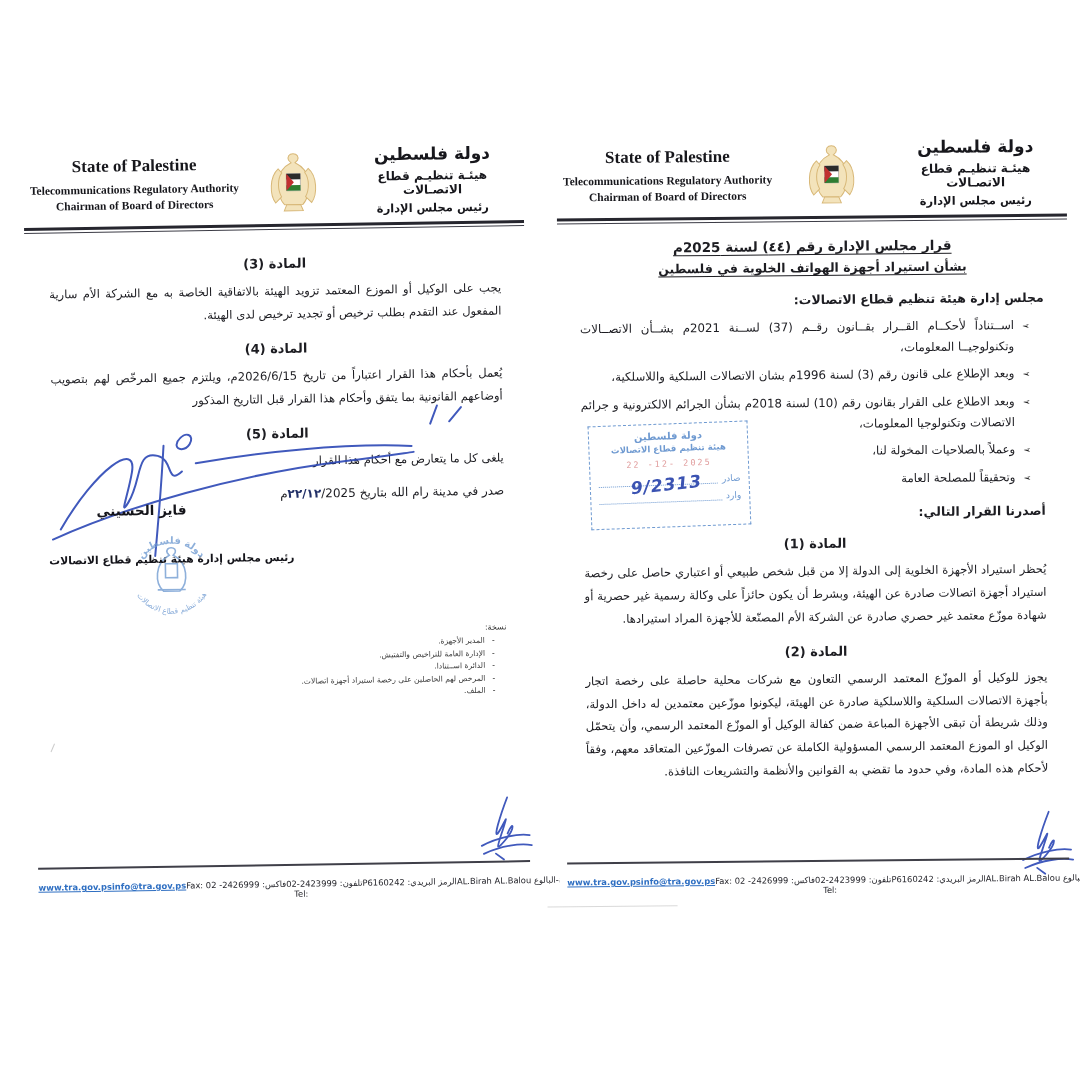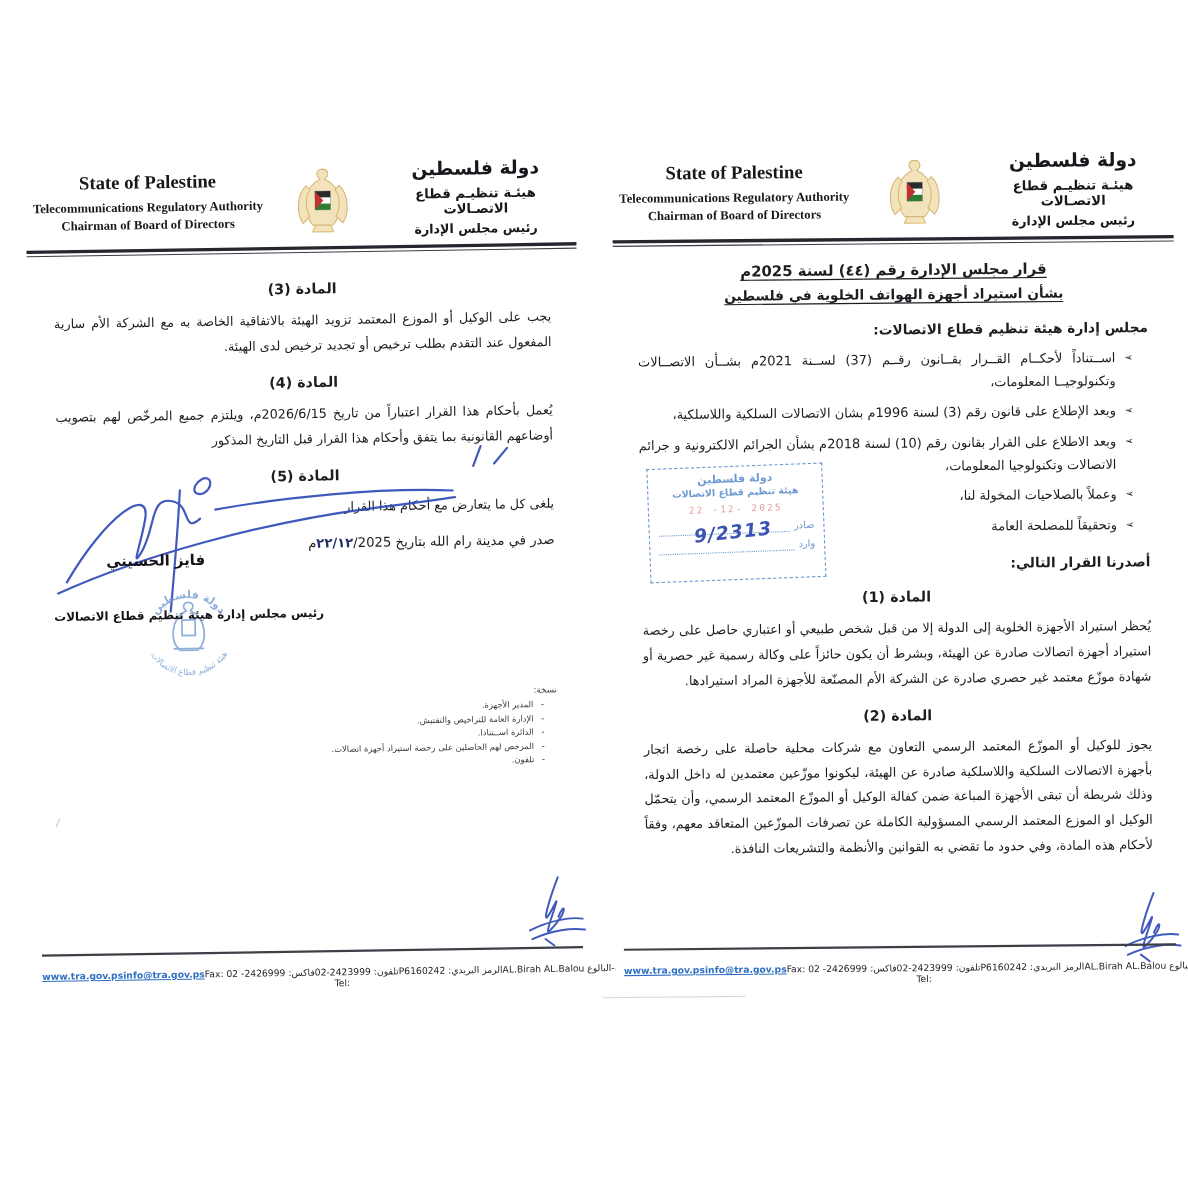--- a/index.html
+++ b/index.html
@@ -64,21 +64,21 @@
 
   
   .pfoot{position:absolute;left:8px;right:8px;}
   .page.left  .pfoot{top:726px;}
   .page.right .pfoot{top:730px;}
   .fline{border-top:2.5px solid #3f3f48;margin-bottom:13px;}
   .frow{display:flex;justify-content:space-between;font-size:8.4px;direction:ltr;align-items:flex-start;color:#26262c;}
   .flink{color:#2f6fc2;text-decoration:underline;font-weight:bold;}
   .fcell{white-space:nowrap;}
   .ar{direction:rtl;unicode-bidi:isolate;}
-  .tel-en{margin-left:18px;margin-top:1px;text-align:center;}
+  .tel-en{margin-left:8px;margin-top:1px;text-align:center;}
 
   .corner-scribble{position:absolute;}
   .page.left  .corner-scribble{left:440px;top:655px;}
   .page.right .corner-scribble{left:452px;top:676px;}
   .faint-underline{position:absolute;left:-12px;top:774px;width:130px;border-top:1.2px solid #b9b9b9;opacity:.55;}
   .tiny-artifact{position:absolute;left:24px;top:602px;width:1px;height:9px;border-left:1.4px solid #9a9a9a;
                  transform:rotate(24deg);opacity:.5;}
   svg{display:block;}
 </style>
 </head>
@@ -177,21 +177,21 @@
       <div class="c-i">
           <span class="dash">-</span>
           <span>الدائرة اســتنادا.</span>
         </div>
       <div class="c-i">
           <span class="dash">-</span>
           <span>المرخص لهم الحاصلين على رخصة استيراد أجهزة اتصالات.</span>
         </div>
       <div class="c-i">
           <span class="dash">-</span>
-          <span>تلفون.</span>
+          <span>الملف.</span>
         </div>
     </div>
 
     <div class="tiny-artifact"></div>
 
     <svg class="corner-scribble" width="66" height="76" viewBox="0 0 66 76">
       <g fill="none" stroke="#2c47b5" stroke-width="1.8" stroke-linecap="round" opacity="0.9">
         <path d="M38 8 C30 28 24 48 28 44 C34 36 40 20 34 38 C28 56 24 64 36 50 C46 38 44 30 38 44"></path>
         <path d="M12 56 C28 48 48 44 60 46"></path>
         <path d="M14 64 C32 56 50 54 62 56"></path>

